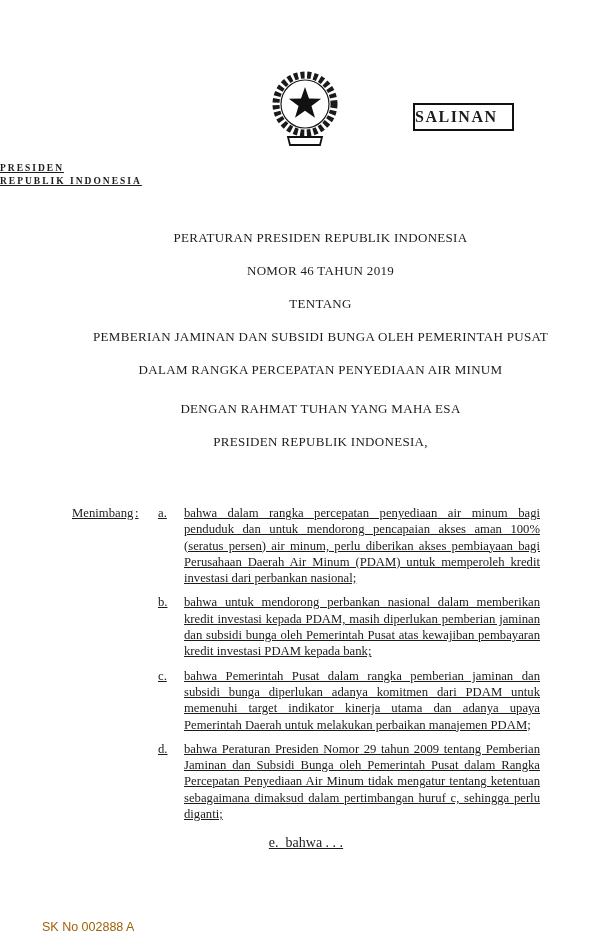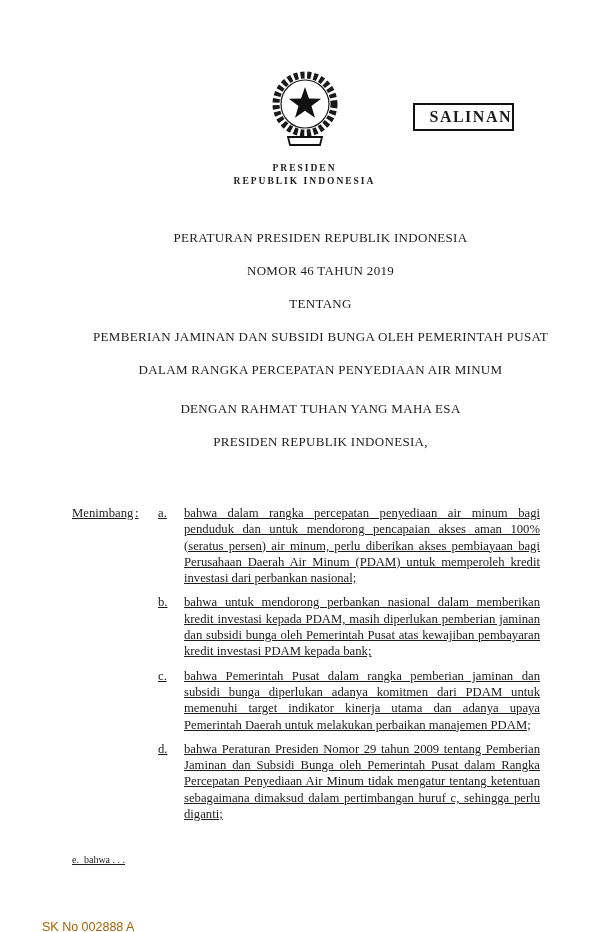--- a/index.html
+++ b/index.html
@@ -18,21 +18,21 @@
   
   .salinan-box {
     position: absolute;
     top: 103px;
     left: 413px;
     width: 97px;
     height: 24px;
     border: 2px solid #111;
     display: flex;
     align-items: center;
-    justify-content: flex-end;
+    justify-content: flex-start;
     font-weight: bold;
     font-size: 16px;
     letter-spacing: 1.5px;
   }
 
   
   .emblem {
     position: absolute;
     top: 66px;
     left: 0;
@@ -40,25 +40,25 @@
     display: flex;
     justify-content: center;
   }
 
   
   .letterhead {
     position: absolute;
     top: 162px;
     left: 0;
     width: 100%;
-    text-align: center;
     font-size: 9.5px;
     font-weight: bold;
     letter-spacing: 2px;
     line-height: 13px;
+    text-decoration: underline;
   }
 
   
   .title-block {
     position: absolute;
     top: 230px;
     left: 0;
     width: 100%;
     text-align: center;
     font-size: 13px;
@@ -83,24 +83,24 @@
   .menimbang-label { width: 63px; flex: 0 0 63px; }
   .menimbang-colon { width: 23px; flex: 0 0 23px; text-align: left; }
   .consideration-list { flex: 1; }
   .consideration-item { display: flex; align-items: flex-start; }
   .consideration-item + .consideration-item { margin-top: 8px; }
   .item-letter { width: 26px; flex: 0 0 26px; }
   .item-text { flex: 1; text-align: justify; }
 
   
   .catchword {
-    margin-top: 30px;
-    text-align: left;
+    margin-top: 13px;
+    text-align: center;
     white-space: pre;
-    font-size: 10px;
+    font-size: 14px;
   }
 
   
   .footer-sk {
     position: absolute;
     left: 42px;
     top: 920px;
     font-family: "Liberation Sans", "DejaVu Sans", sans-serif;
     font-size: 12.5px;
     color: #a16207;

